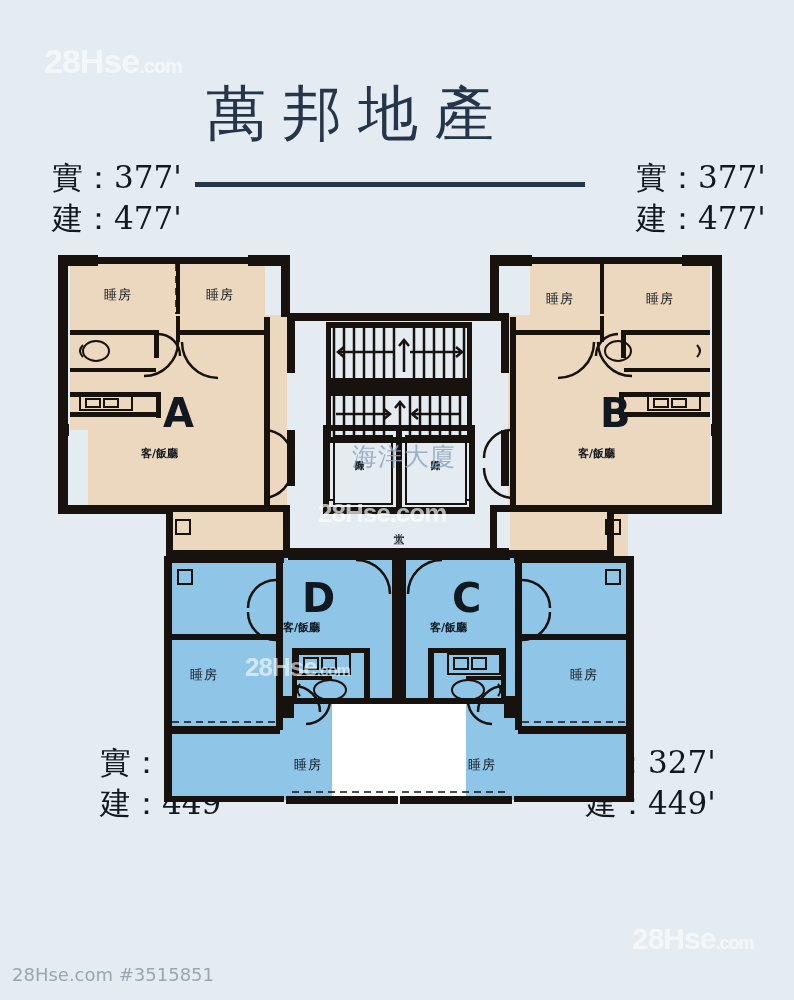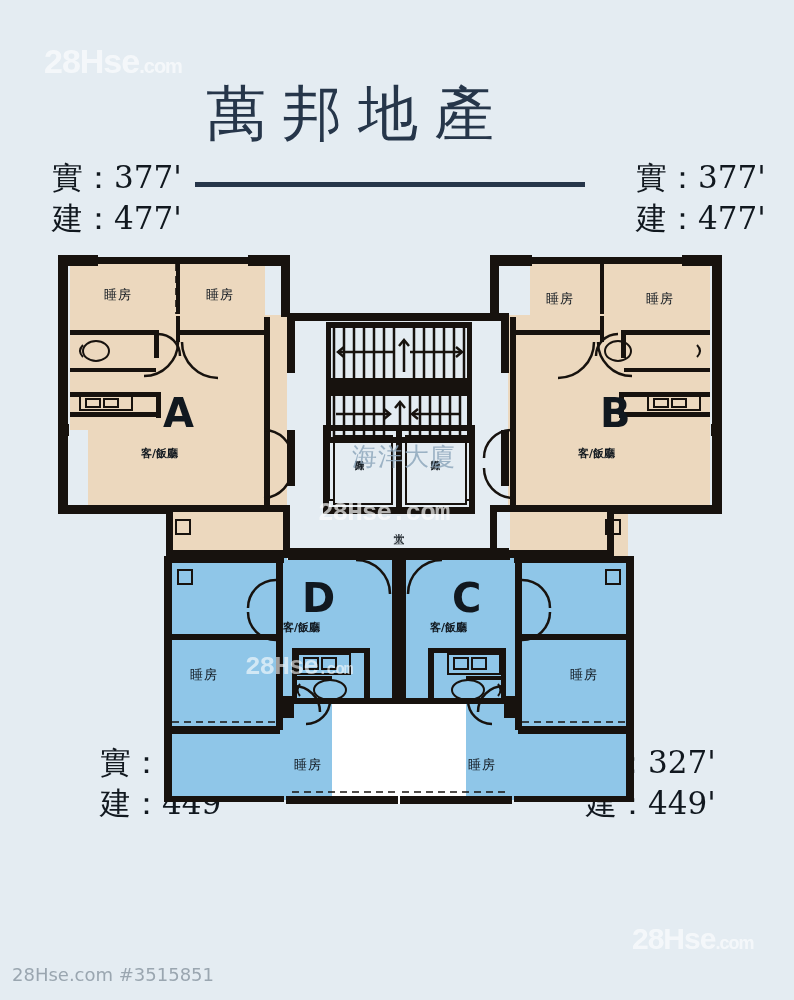--- a/index.html
+++ b/index.html
@@ -14,21 +14,21 @@
   #stage{position:absolute;left:0;top:0;width:794px;height:1000px;}
 
   
   .wm{position:absolute;color:#ffffff;opacity:.62;font-weight:bold;
       letter-spacing:-1px;pointer-events:none;user-select:none;}
   .wm-tl{left:44px;top:42px;font-size:34px;}
   .wm-tl .sm{font-size:20px;}
   .wm-br{left:632px;top:922px;font-size:30px;}
   .wm-br .sm{font-size:18px;}
   .wm-mid{position:absolute;color:#ffffff;opacity:.75;font-weight:bold;
-      font-size:26px;letter-spacing:-1px;pointer-events:none;user-select:none;font-family:Liberation Mono, monospace;}
+      font-size:26px;letter-spacing:-1px;pointer-events:none;user-select:none;}
   .wm-c2{left:245px;top:652px;opacity:.6;}
   .wm-c2 .sm{font-size:16px;}
   .wm-cn{position:absolute;left:352px;top:440px;font-size:25px;color:#8fa8bd;
      opacity:.85;font-family:"DejaVu Sans",sans-serif;pointer-events:none;
      user-select:none;letter-spacing:1px;}
 
   
   #title{position:absolute;left:206px;top:74px;font-size:60px;
      color:#26364a;letter-spacing:16px;font-family:"DejaVu Sans",sans-serif;
      white-space:nowrap;}

